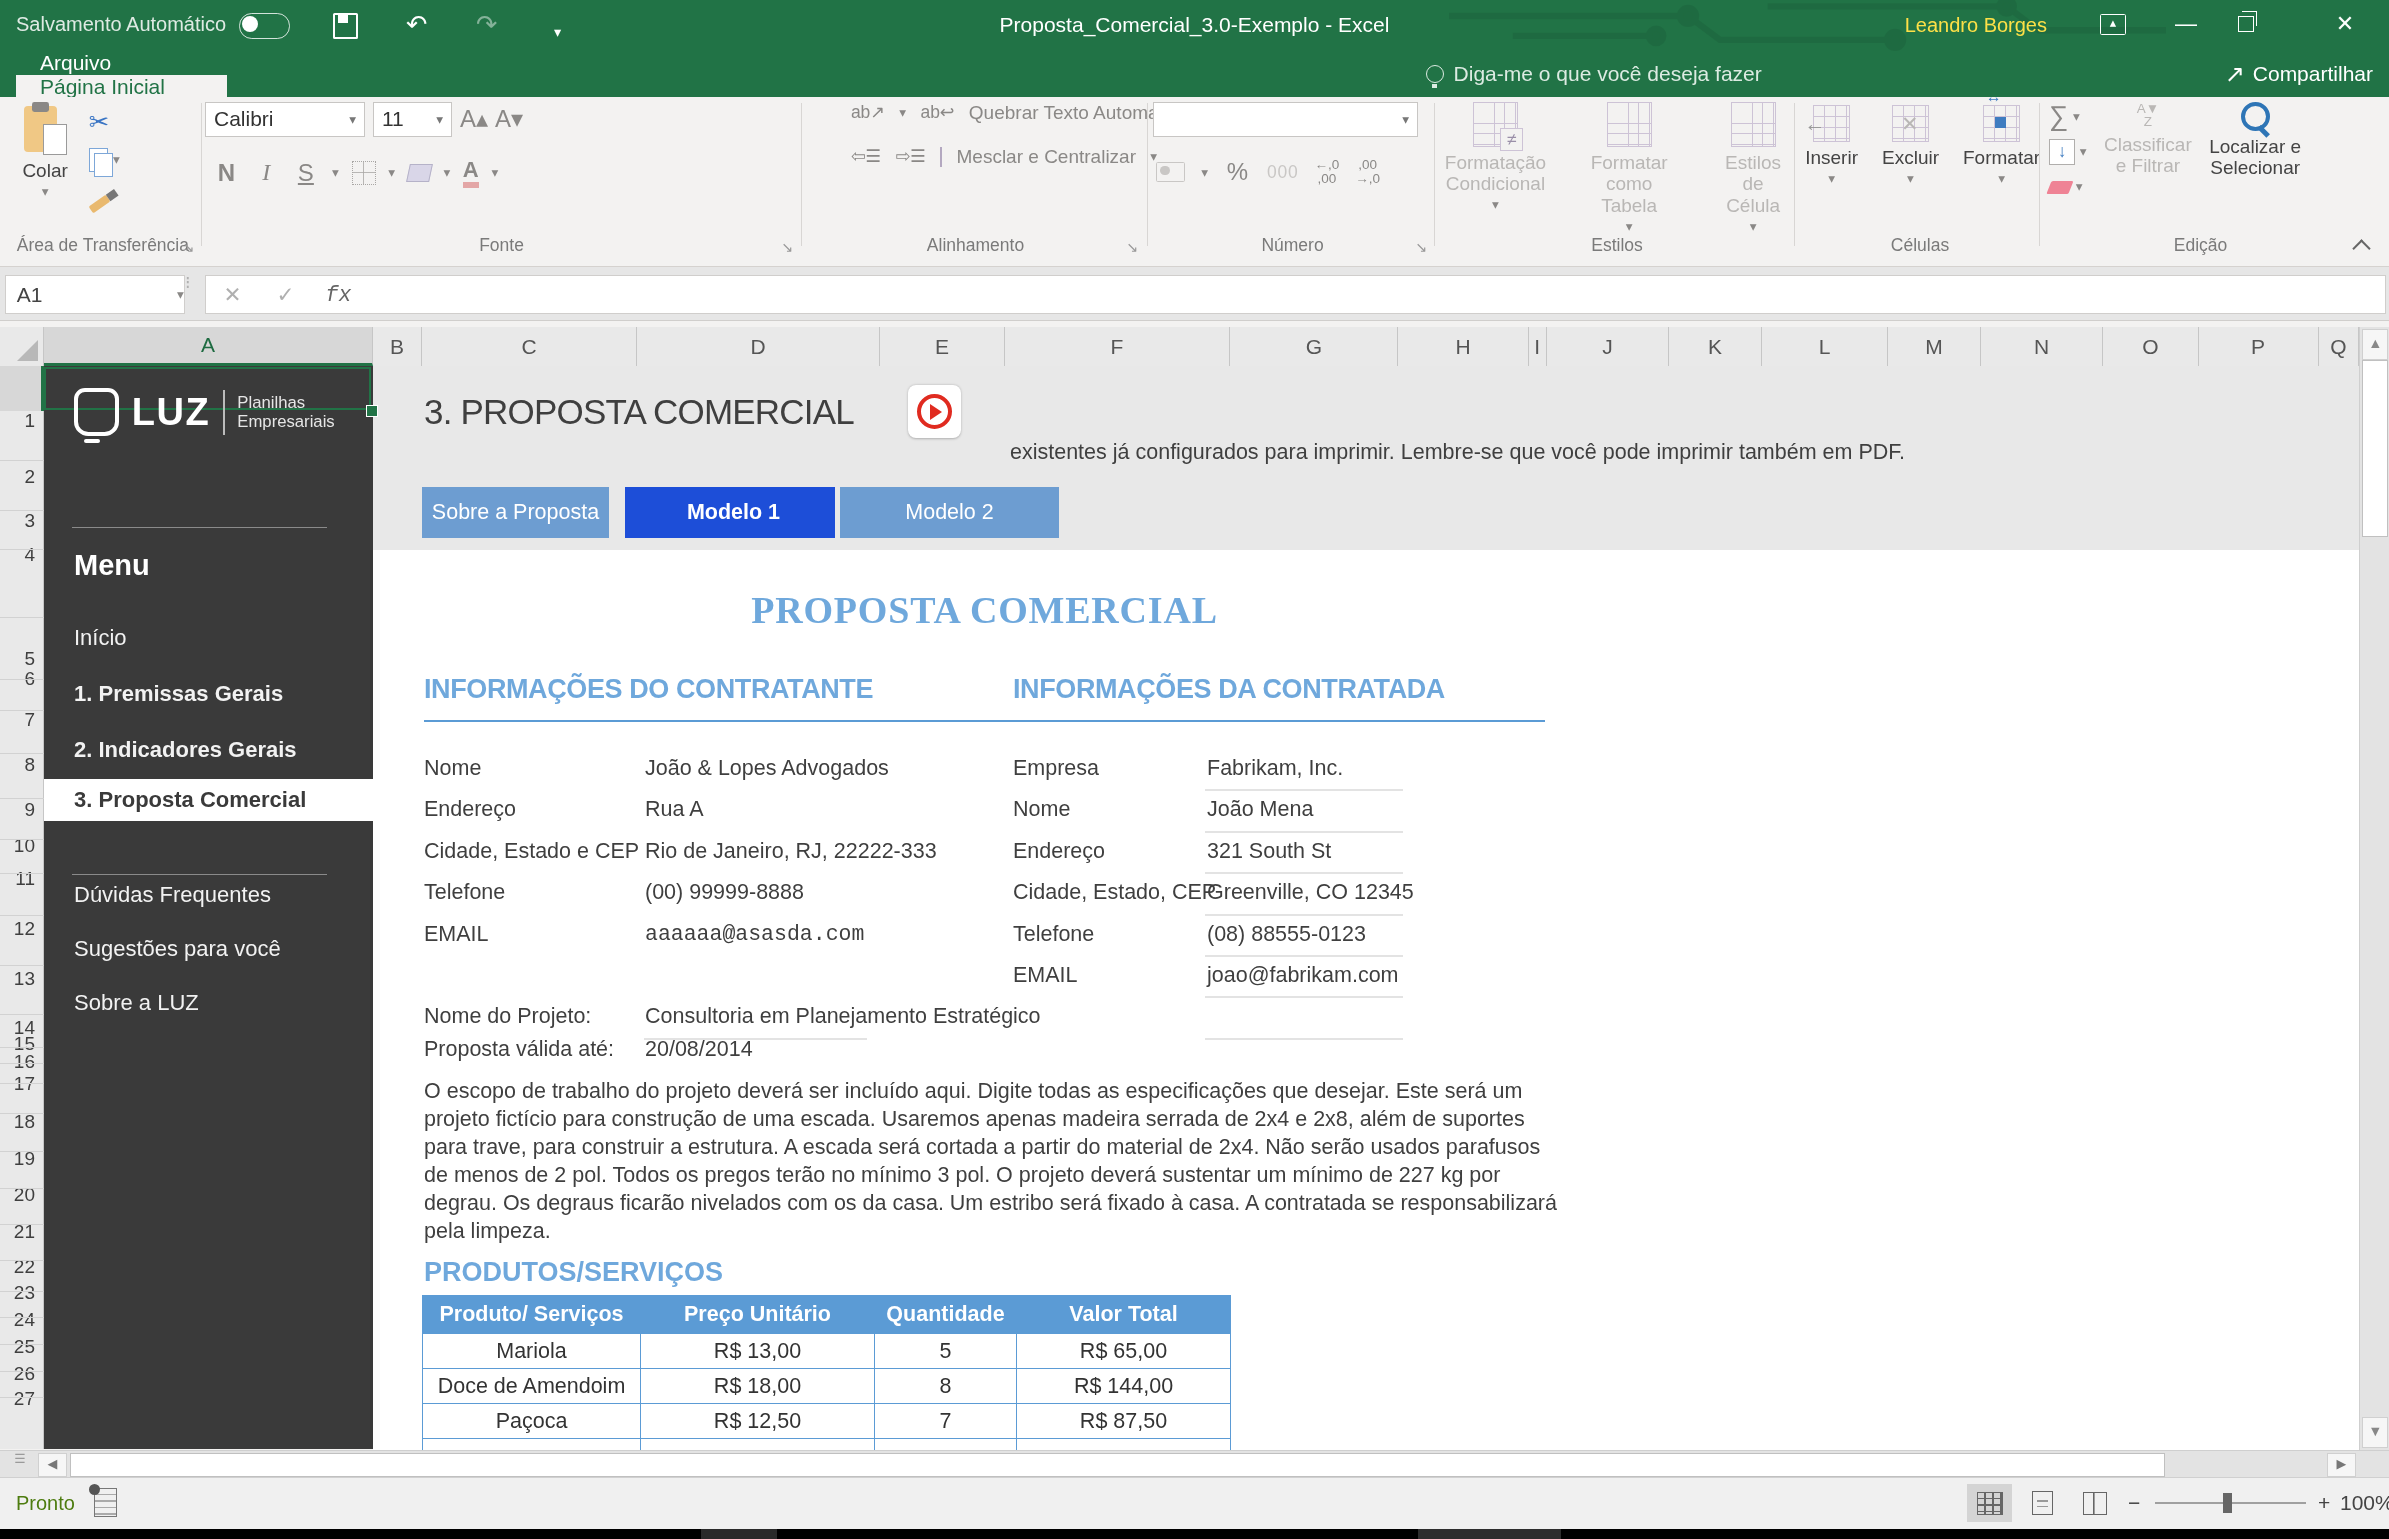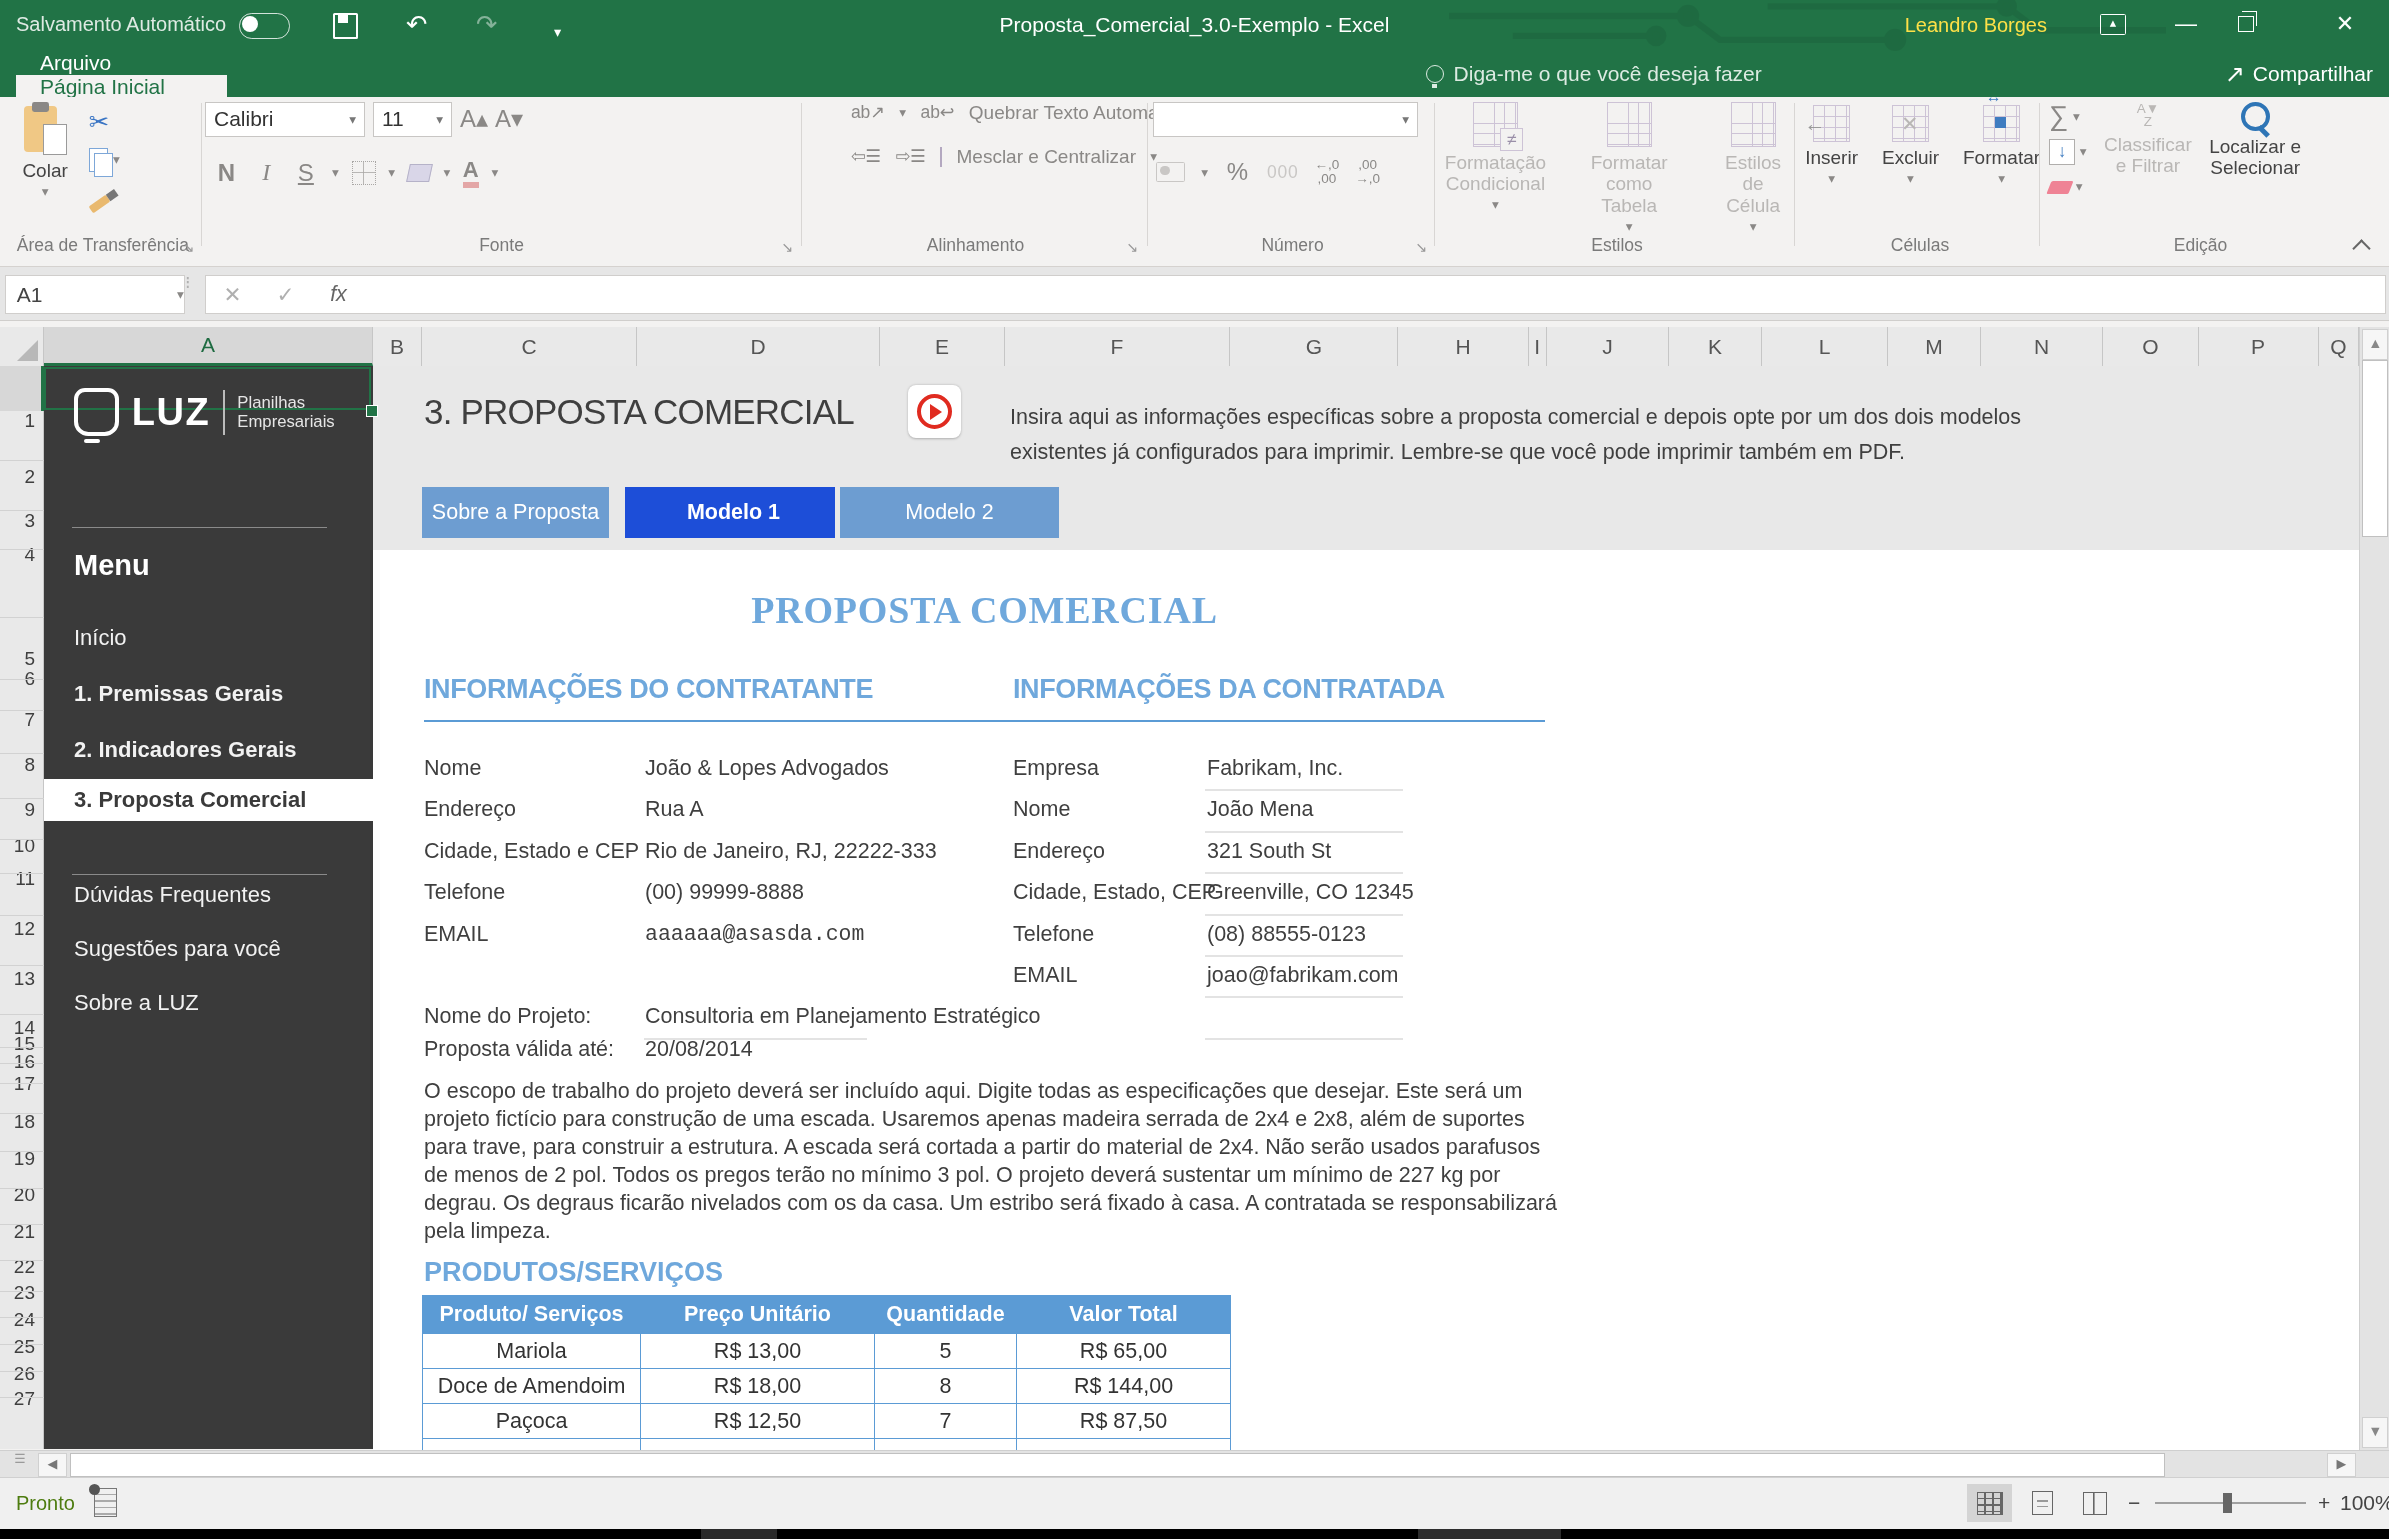--- a/index.html
+++ b/index.html
@@ -84,21 +84,21 @@
   .mag{width:21px;height:21px;border:4px solid #2e75b6;border-radius:50%;position:relative;}
   .mag::after{content:"";position:absolute;left:16px;top:19px;width:4.8px;height:12.7px;background:#2e75b6;transform:rotate(-45deg);}
   .chev{position:absolute;right:21px;bottom:11px;width:11px;height:11px;border-left:2.4px solid #666;border-top:2.4px solid #666;transform:rotate(45deg);}
 
   
   .fbar{position:absolute;left:0;top:267px;width:2389px;height:53px;background:#e6e6e6;border-bottom:0.8px solid #d0cecc;}
   .namebox{position:absolute;left:4.8px;top:8px;width:167px;height:37px;background:#fff;border:0.8px solid #d0cecc;font-size:21px;color:#444;display:flex;align-items:center;padding-left:11px;justify-content:space-between;}
   .fdots{position:absolute;left:185px;top:11px;color:#b0b0b0;font-size:17.5px;letter-spacing:0;line-height:10.4px;}
   .fbtns{position:absolute;left:205px;top:8px;width:2179px;height:37px;background:#fff;border:0.8px solid #d0cecc;display:flex;align-items:center;}
   .fbtns span{font-size:21.5px;color:#b0b0b0;width:53px;text-align:center;}
-  .fbtns .fx{color:#666;font-family:Liberation Sans, sans-serif;font-style:italic;}
+  .fbtns .fx{color:#666;font-family:Liberation Mono, monospace;font-style:italic;}
 
   
   .colhdrs{position:absolute;left:0;top:327px;width:2389px;height:40px;background:#e9e9e9;border-bottom:0.8px solid #c6c6c6;}
   .colhdr{position:absolute;top:0;height:39px;display:flex;align-items:center;justify-content:center;font-size:21px;color:#555;border-right:0.8px solid #c6c6c6;box-sizing:border-box;}
   .colhdr.sel{background:#d7d7d7;color:#1e6b41;border-bottom:3.2px solid #217346;}
   .corner{position:absolute;left:0;top:327px;width:44px;height:40px;background:#e9e9e9;border-right:0.8px solid #c6c6c6;border-bottom:0.8px solid #c6c6c6;box-sizing:border-box;}
   .corner::after{content:"";position:absolute;right:4.8px;bottom:4.8px;border-left:21px solid transparent;border-bottom:21px solid #b8b8b8;}
   .rowhdrzone{position:absolute;left:0;top:366px;width:44px;height:1083px;background:#e9e9e9;border-right:0.8px solid #c6c6c6;box-sizing:border-box;}
   .rowlbl{position:absolute;width:35px;text-align:right;font-size:19px;color:#3f3f3f;}
   .rowsep{position:absolute;left:0;width:44px;height:0.8px;background:#d2d2d2;}
@@ -536,21 +536,20 @@
         <div class="mitem" style="top: 570px;">Sugestões para você</div>
         <div class="mitem" style="top: 624px;">Sobre a LUZ</div>
       </div>
     <div class="sidesep" style="top:508px;"></div>
   </div>
 
   <div class="secTitle">3. PROPOSTA COMERCIAL</div>
   <div class="playcard">
       <span class="playring"></span>
     </div>
-  <div class="desc" style="top:405px;">Insira aqui as informações específicas sobre a proposta comercial e depois opte por um dos dois modelos</div>
   <div class="desc" style="top:440px;">existentes já configurados para imprimir. Lembre-se que você pode imprimir também em PDF.</div>
   <div id="page-buttons">
       <div class="pbtn blue" style="left: 422px; width: 187px;">Sobre a Proposta</div>
       <div class="pbtn orange" style="left: 625px; width: 203px;">Modelo 1</div>
       <div class="pbtn blue" style="left: 840px; width: 219px;">Modelo 2</div>
     </div>
 
   <div class="docTitle">PROPOSTA COMERCIAL</div>
   <div class="secHead" style="left:424px;">INFORMAÇÕES DO CONTRATANTE</div>
   <div class="secHead" style="left:1013px;">INFORMAÇÕES DA CONTRATADA</div>

